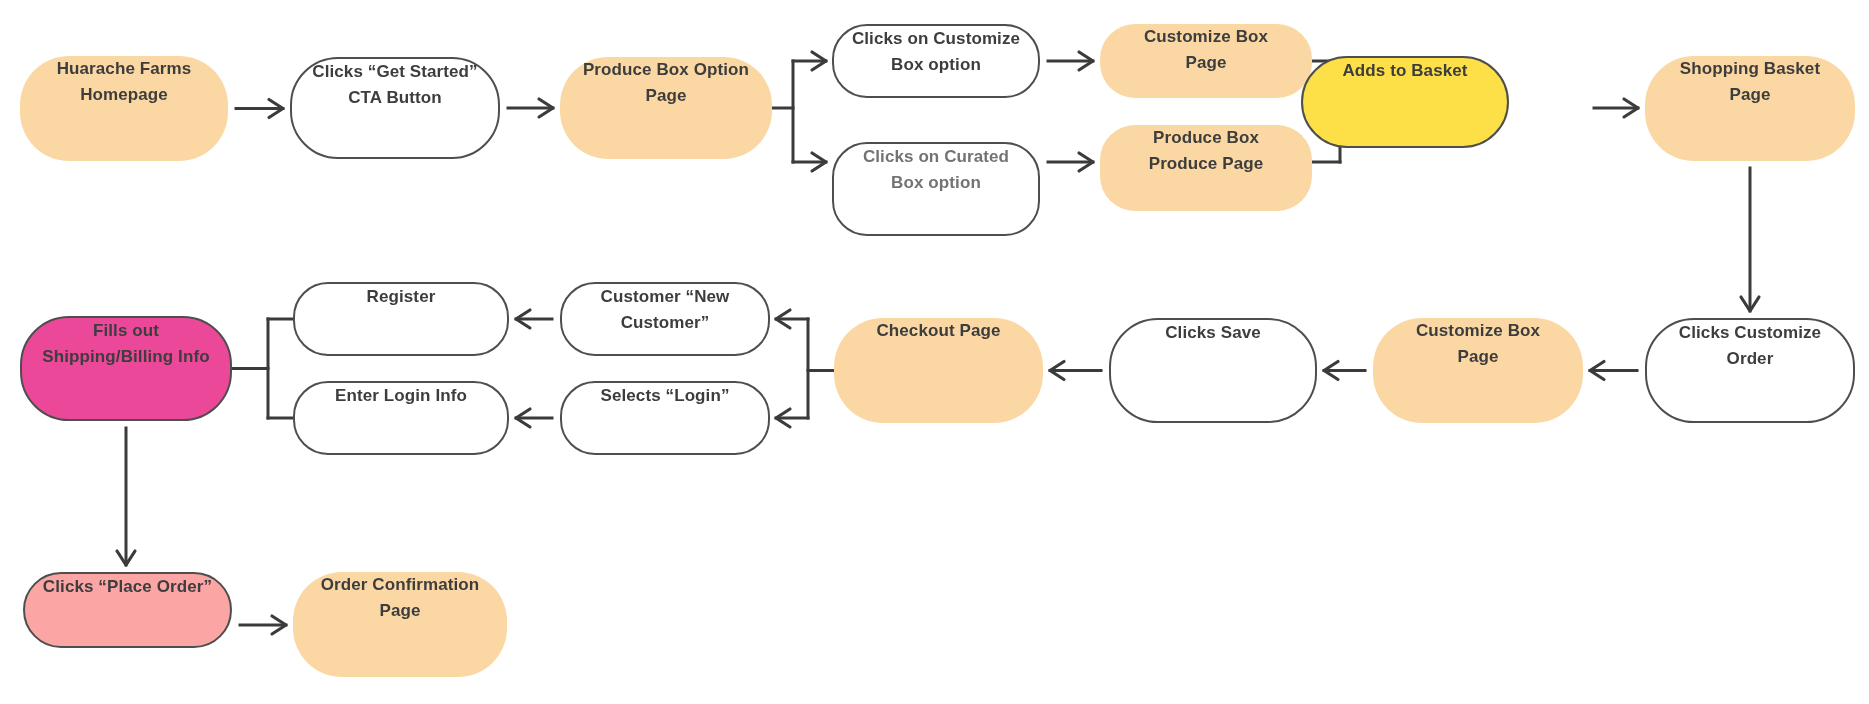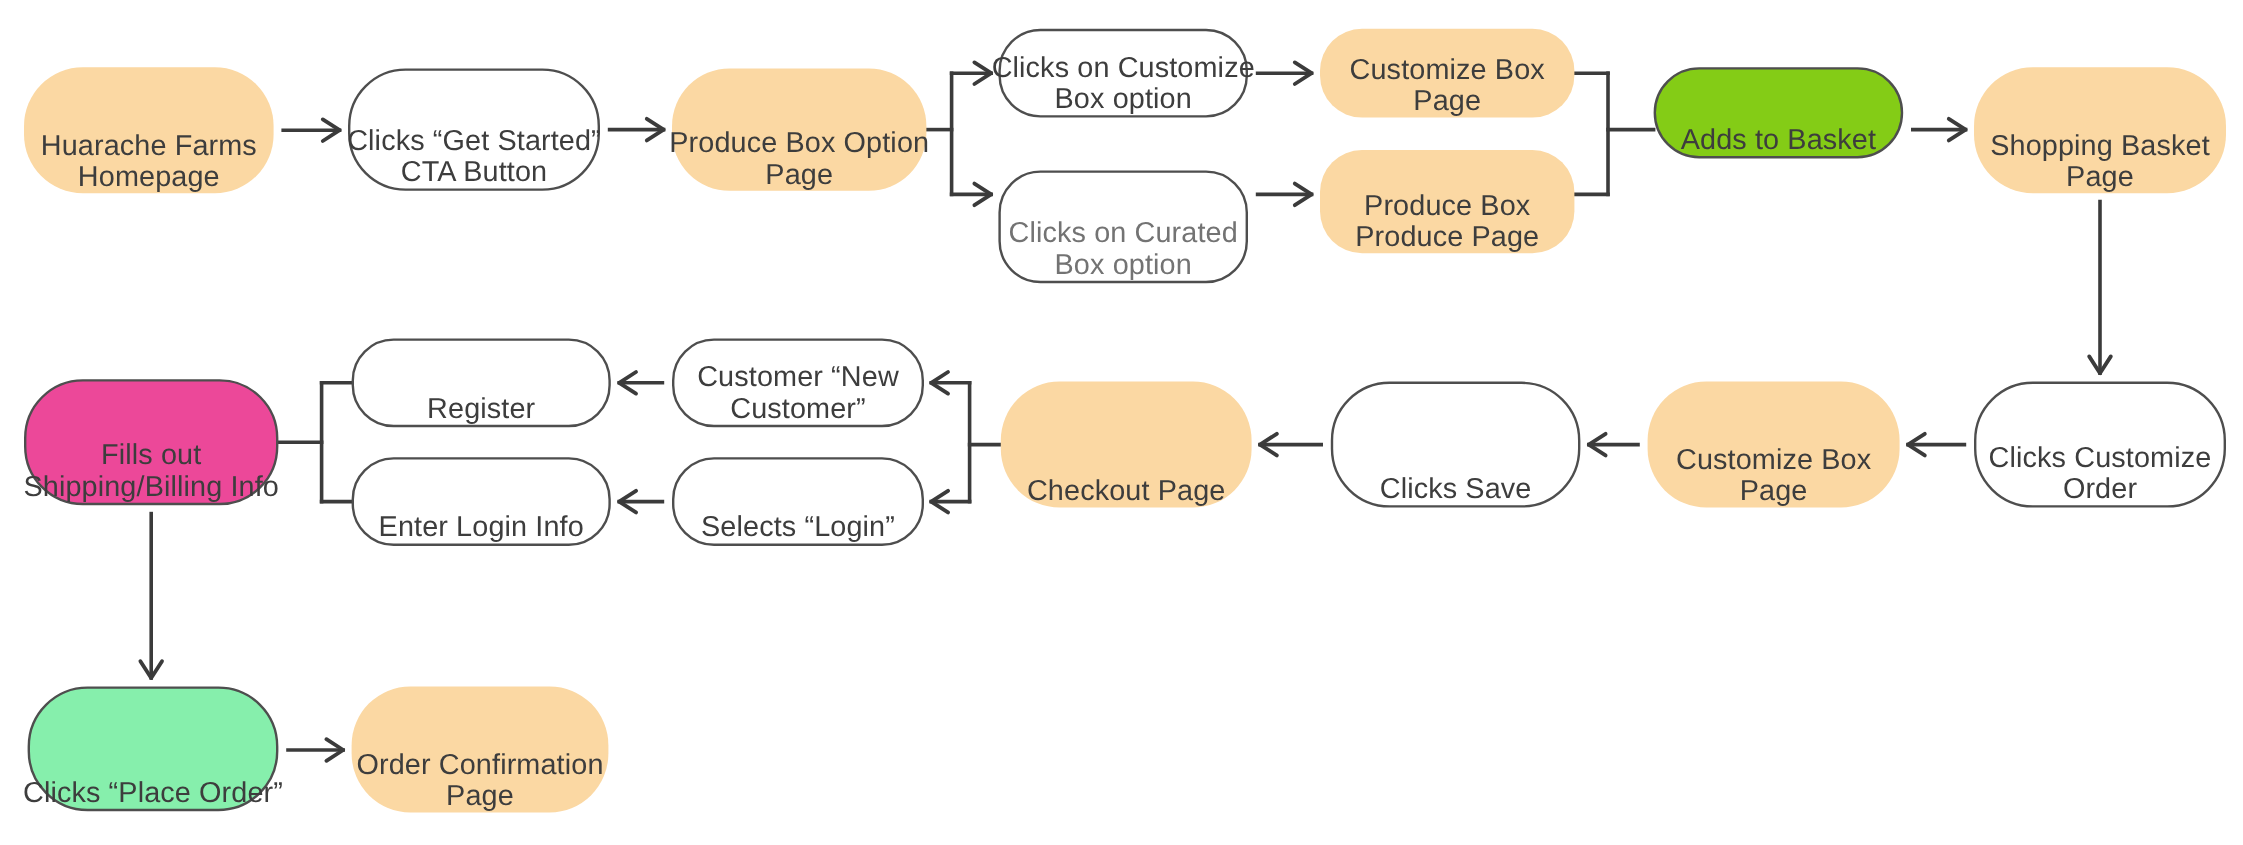--- a/index.html
+++ b/index.html
@@ -21,25 +21,25 @@
     top: 0;
     width: 1869px;
     height: 704px;
     pointer-events: none;
   }
   .node {
     position: absolute;
     display: flex;
     flex-direction: column;
     align-items: center;
-    justify-content: flex-end;
+    justify-content: flex-start;
     text-align: center;
     box-sizing: border-box;
-    font-weight: normal;
-    font-size: 24px;
+    font-weight: bold;
+    font-size: 17px;
     line-height: 26px;
     letter-spacing: 0.1px;
     cursor: default;
   }
   .node .line {
     white-space: nowrap;
   }
 </style>
 </head>
 <body>
@@ -102,21 +102,21 @@
       <div class="line">Box option</div>
     </div>
     <div class="node page" style="left: 1100px; top: 24px; width: 212px; height: 74px; border-radius: 35px; color: rgb(61, 61, 61); background: rgb(251, 216, 163);">
       <div class="line">Customize Box</div>
       <div class="line">Page</div>
     </div>
     <div class="node page" style="left: 1100px; top: 125px; width: 212px; height: 86px; border-radius: 35px; color: rgb(61, 61, 61); background: rgb(251, 216, 163);">
       <div class="line">Produce Box</div>
       <div class="line">Produce Page</div>
     </div>
-    <div class="node action" style="left: 1378px; top: 56px; width: 208px; height: 76px; border-radius: 49px; color: rgb(61, 61, 61); background: #84cc16; border: 2px solid rgb(78, 78, 78);">
+    <div class="node action" style="left: 1301px; top: 56px; width: 208px; height: 92px; border-radius: 49px; color: rgb(61, 61, 61); background: #fde047; border: 2px solid rgb(78, 78, 78);">
       <div class="line">Adds to Basket</div>
     </div>
     <div class="node page" style="left: 1645px; top: 56px; width: 210px; height: 105px; border-radius: 49px; color: rgb(61, 61, 61); background: rgb(251, 216, 163);">
       <div class="line">Shopping Basket</div>
       <div class="line">Page</div>
     </div>
     <div class="node action" style="left: 1645px; top: 318px; width: 210px; height: 105px; border-radius: 49px; color: rgb(61, 61, 61); background: rgb(255, 255, 255); border: 2px solid rgb(78, 78, 78);">
       <div class="line">Clicks Customize</div>
       <div class="line">Order</div>
     </div>
@@ -140,20 +140,20 @@
     <div class="node action" style="left: 293px; top: 282px; width: 216px; height: 74px; border-radius: 35px; color: rgb(61, 61, 61); background: rgb(255, 255, 255); border: 2px solid rgb(78, 78, 78);">
       <div class="line">Register</div>
     </div>
     <div class="node action" style="left: 293px; top: 381px; width: 216px; height: 74px; border-radius: 35px; color: rgb(61, 61, 61); background: rgb(255, 255, 255); border: 2px solid rgb(78, 78, 78);">
       <div class="line">Enter Login Info</div>
     </div>
     <div class="node action" style="left: 20px; top: 316px; width: 212px; height: 105px; border-radius: 49px; color: rgb(61, 61, 61); background: #ec4899; border: 2px solid rgb(78, 78, 78);">
       <div class="line">Fills out</div>
       <div class="line">Shipping/Billing Info</div>
     </div>
-    <div class="node action" style="left: 23px; top: 572px; width: 209px; height: 104px; border-radius: 50px; color: rgb(61, 61, 61); background: #86efac; border: 2px solid rgb(78, 78, 78);">
+    <div class="node action" style="left: 23px; top: 572px; width: 209px; height: 76px; border-radius: 50px; color: rgb(61, 61, 61); background: #fca5a5; border: 2px solid rgb(78, 78, 78);">
       <div class="line">Clicks “Place Order”</div>
     </div>
     <div class="node page" style="left: 293px; top: 572px; width: 214px; height: 105px; border-radius: 49px; color: rgb(61, 61, 61); background: rgb(251, 216, 163);">
       <div class="line">Order Confirmation</div>
       <div class="line">Page</div>
     </div>
   </div>
 
 </body></html>

